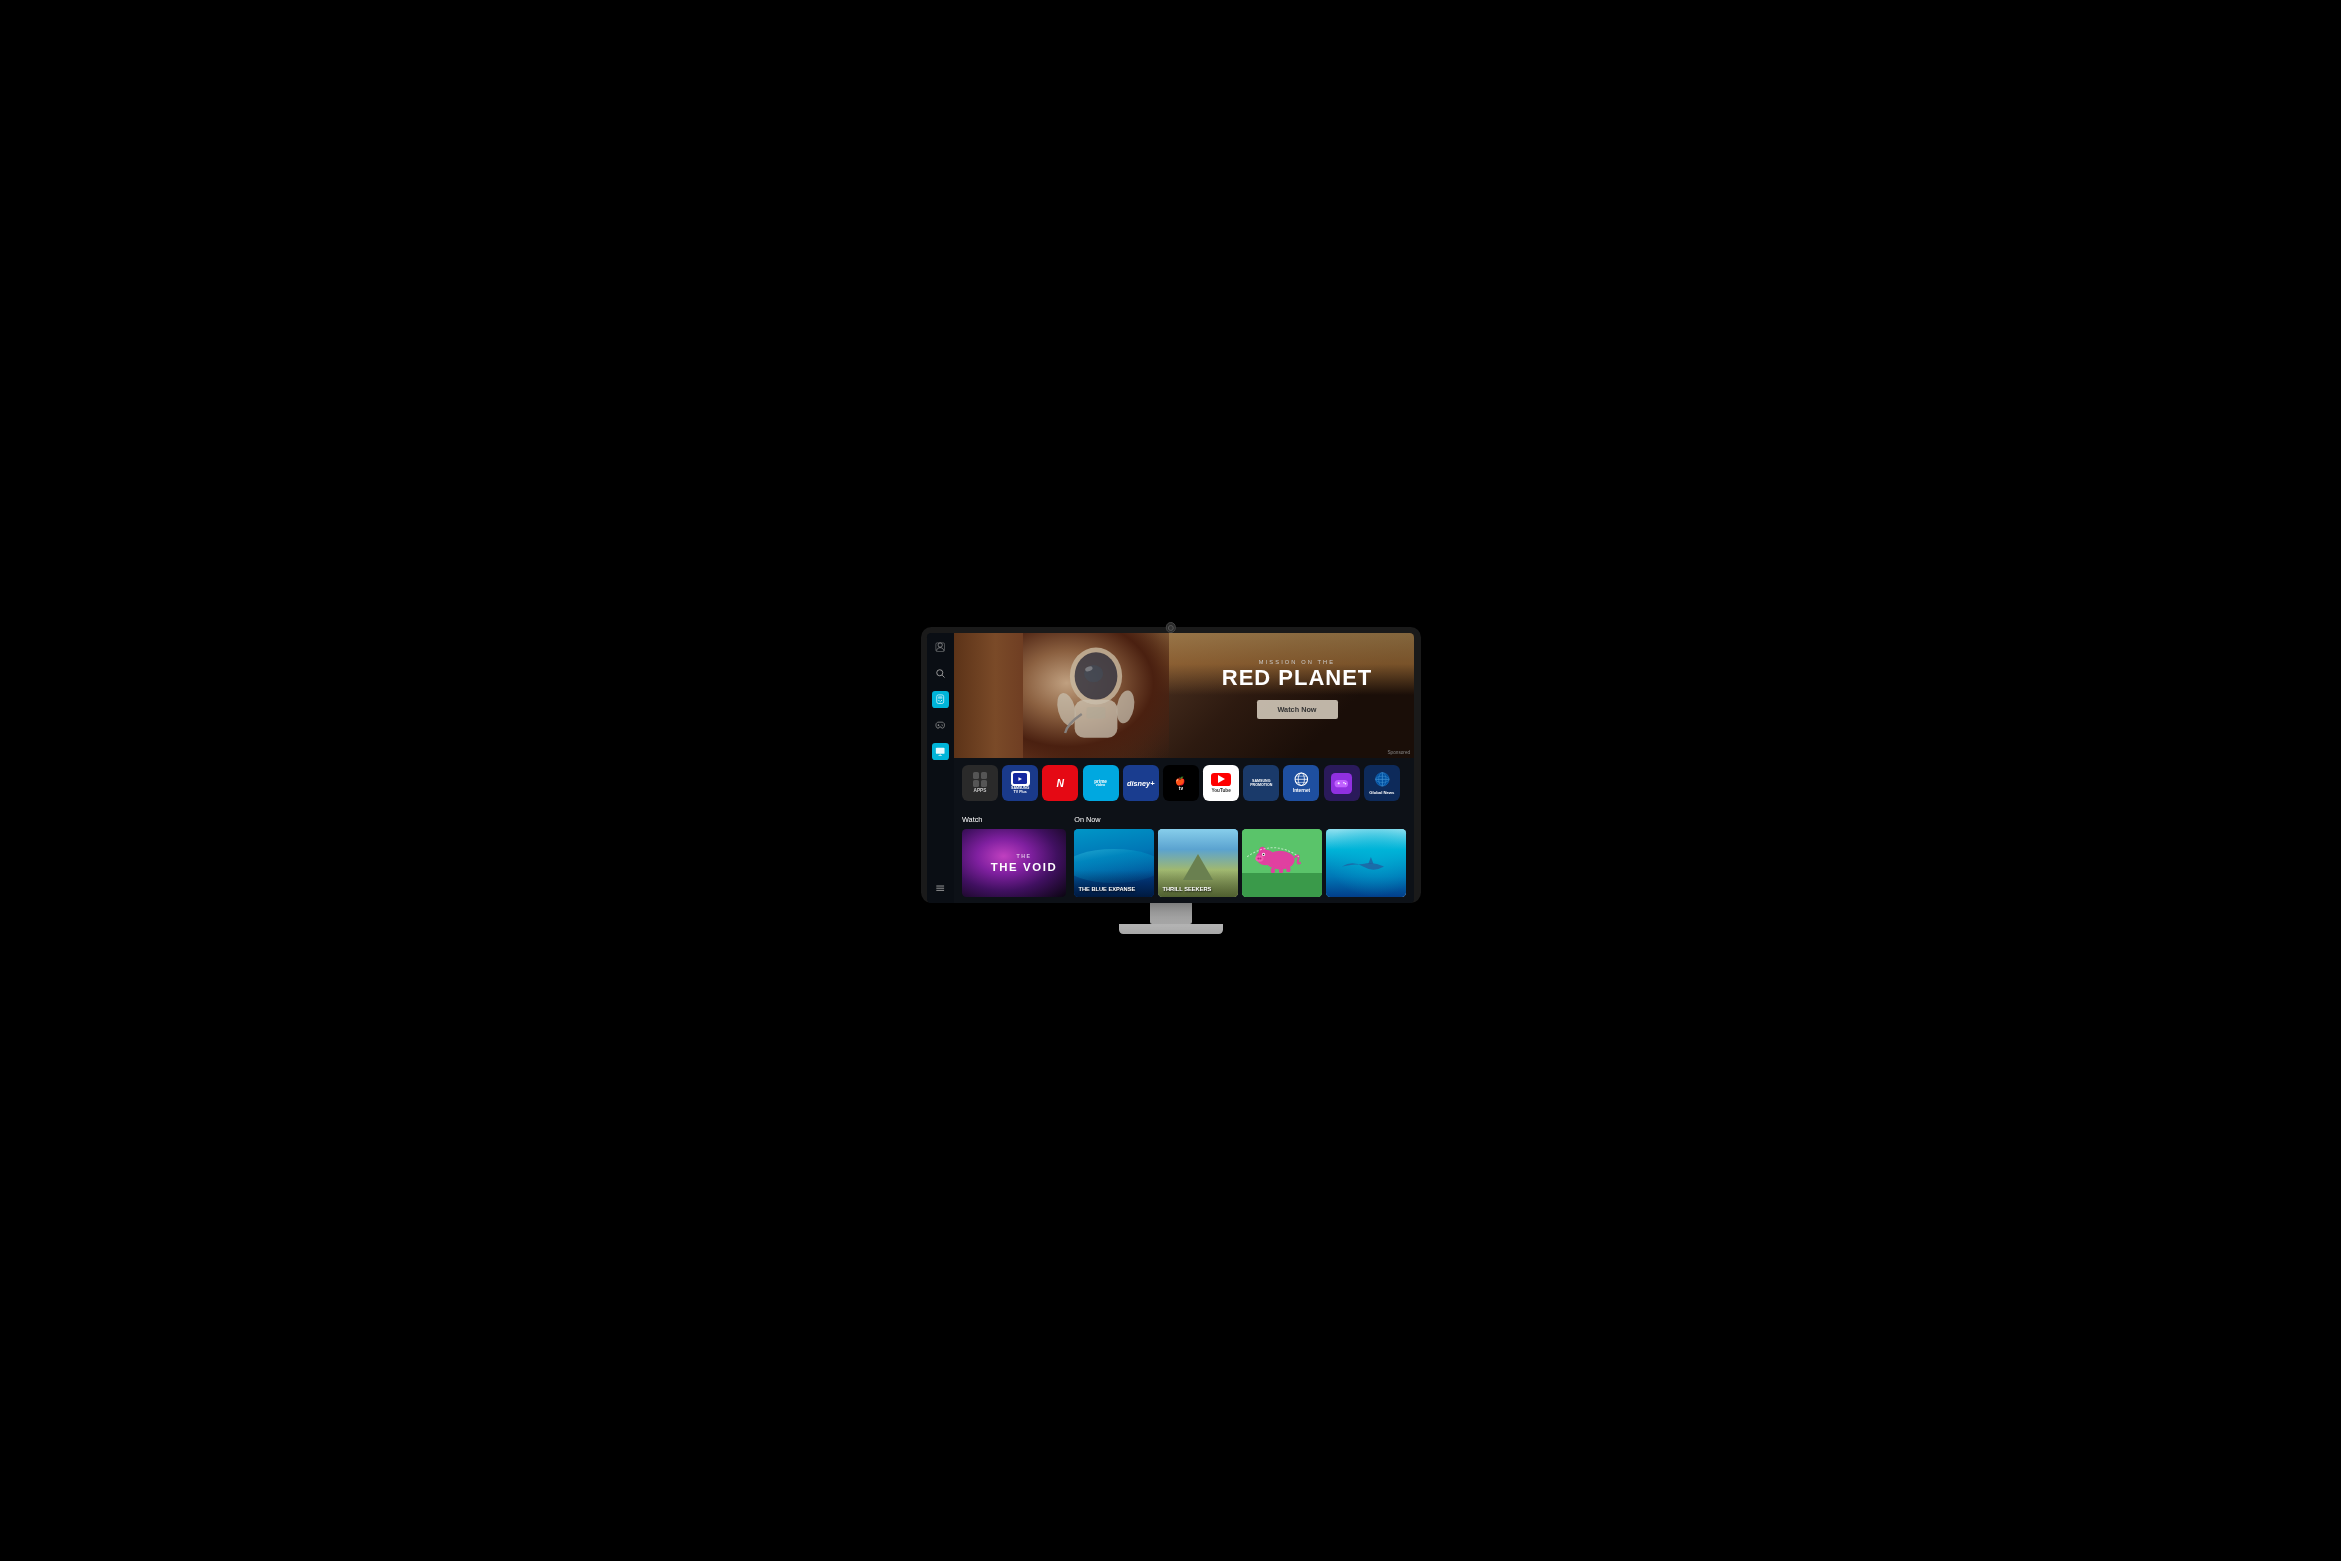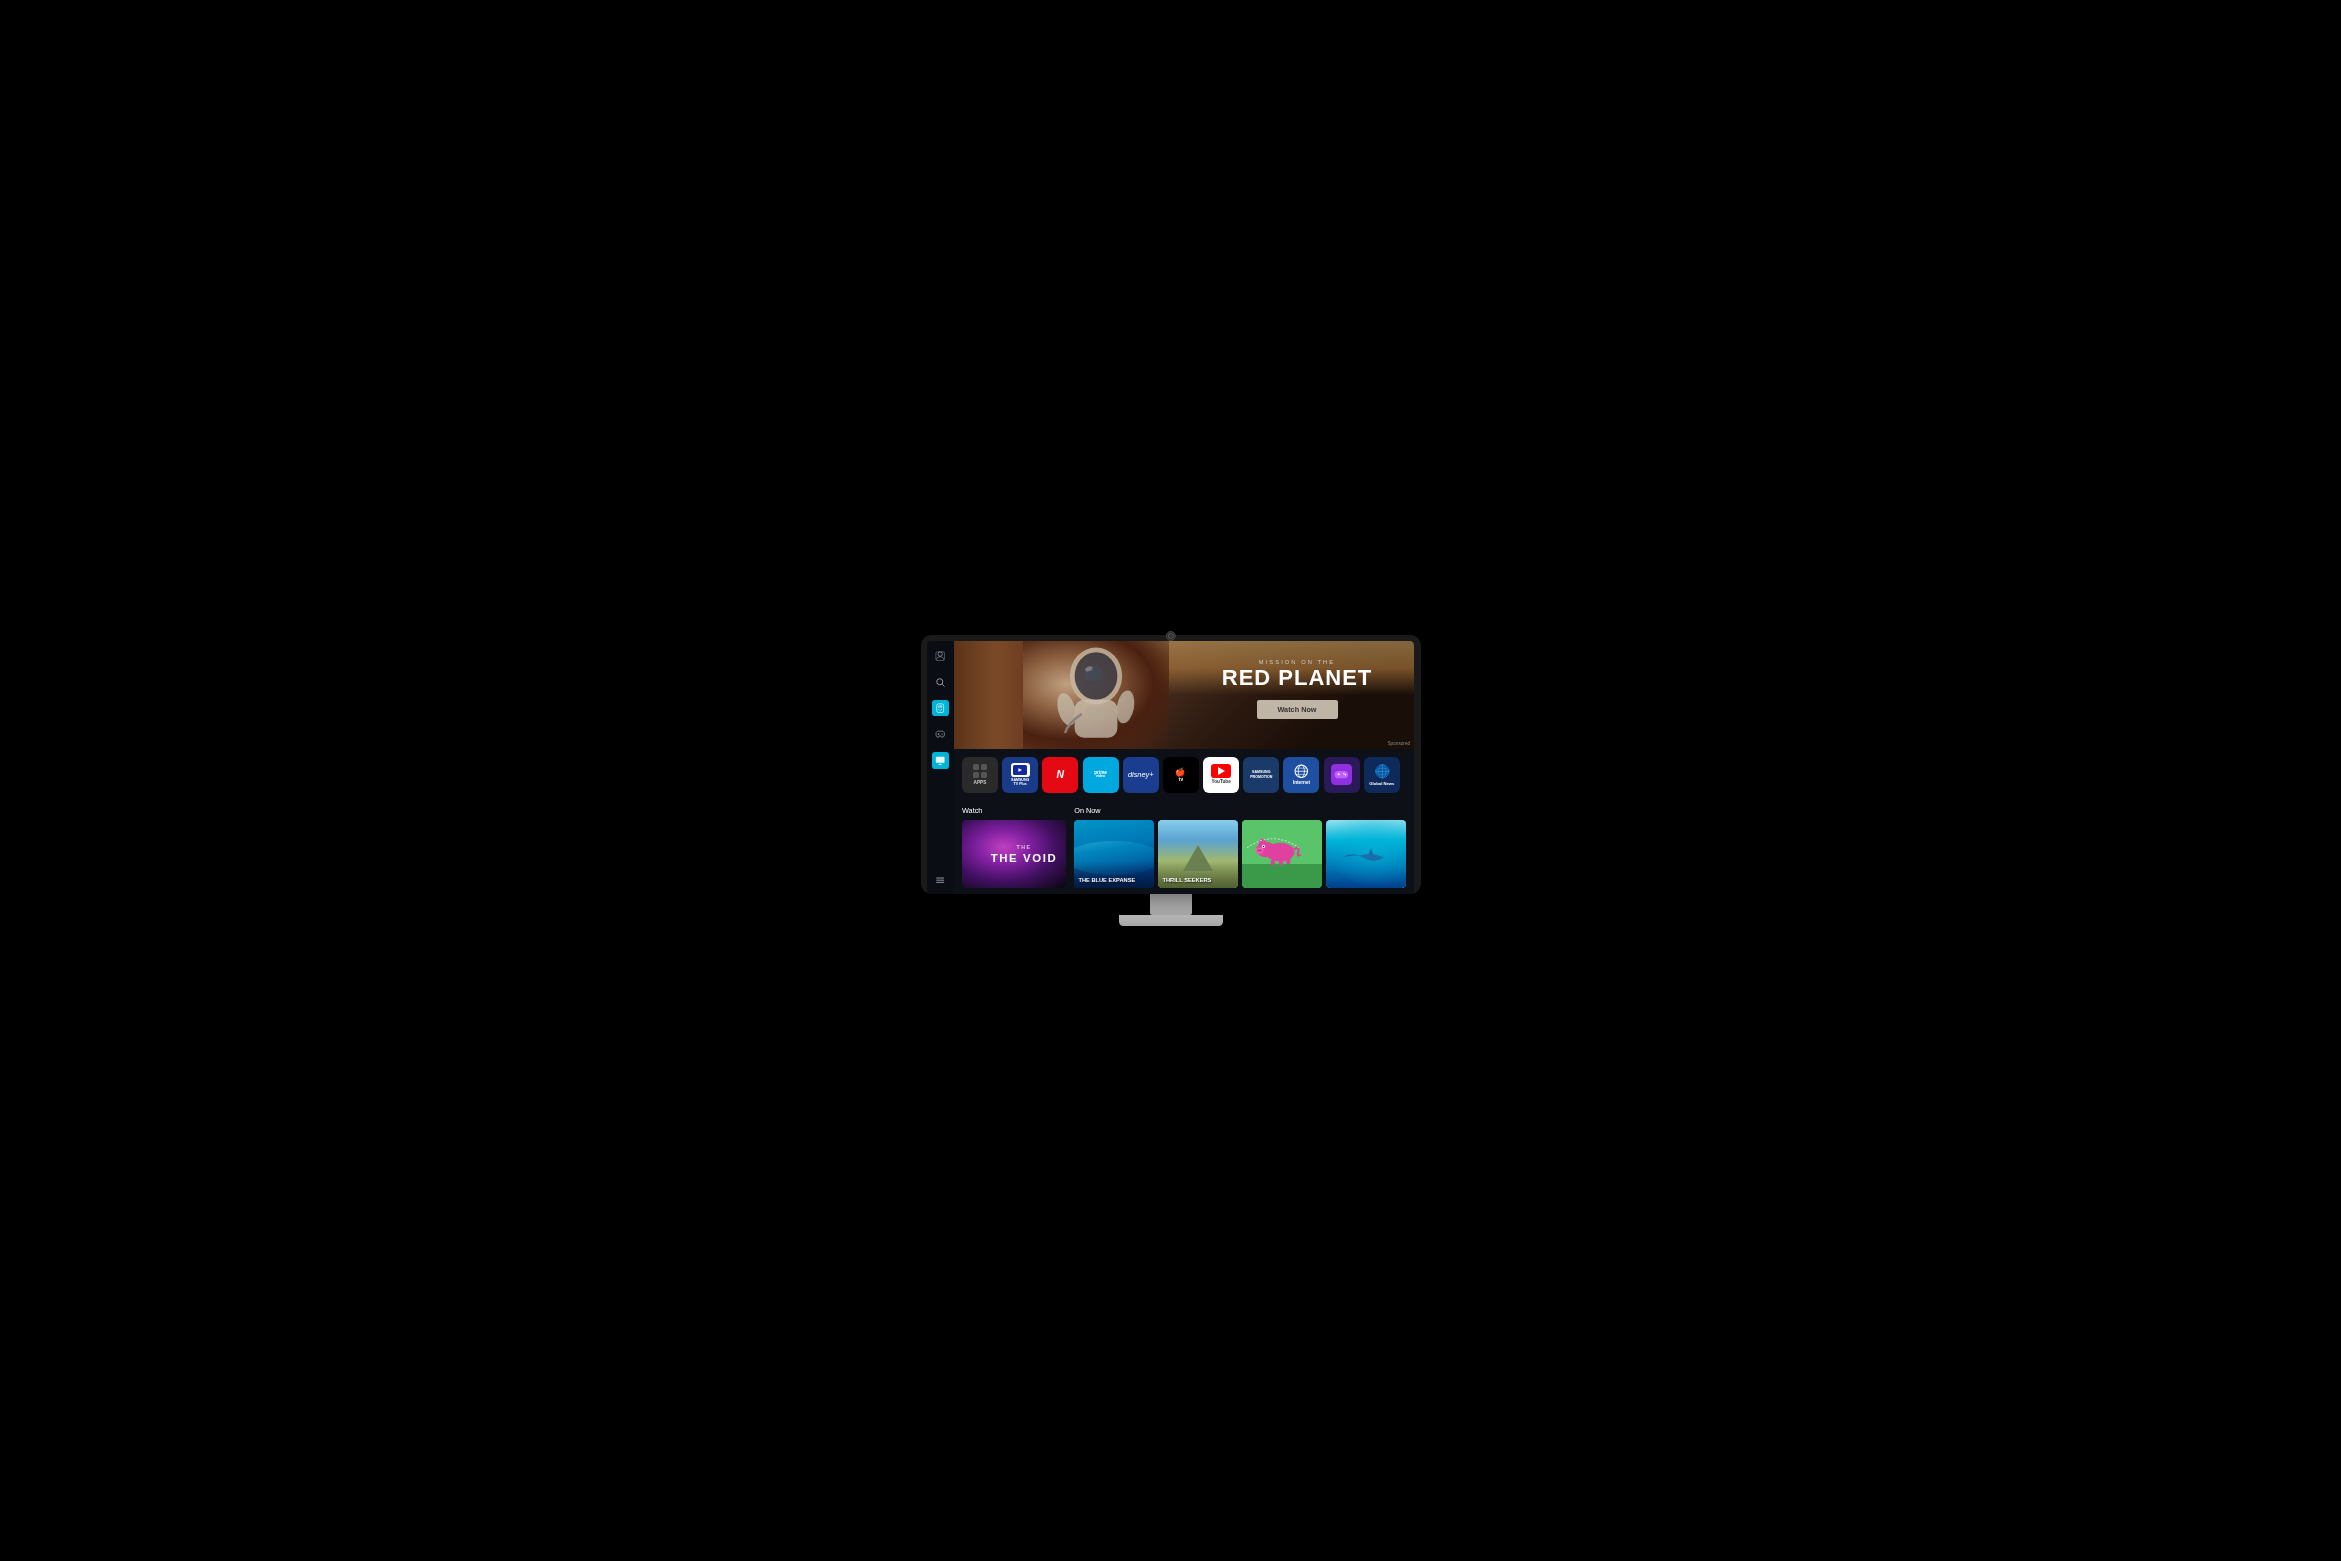--- a/index.html
+++ b/index.html
@@ -89,21 +89,21 @@
     .main-content {
       flex: 1;
       display: flex;
       flex-direction: column;
       overflow: hidden;
     }
 
     
     .hero-banner {
       position: relative;
-      height: 108px;
+      height: 125px;
       overflow: hidden;
       flex-shrink: 0;
     }
 
     .hero-bg {
       width: 100%;
       height: 100%;
       background: linear-gradient(135deg, #8B6355 0%, #6B4A3A 20%, #4a3020 40%, #2d1a10 60%, #1a0e08 80%);
       position: relative;
     }
@@ -480,21 +480,21 @@
 
             <div class="app-icon app-netflix">
               <span class="netflix-text">N</span>
             </div>
 
             <div class="app-icon app-prime">
               <div class="prime-text">prime<br><span>video</span></div>
             </div>
 
             <div class="app-icon app-disney">
-              <span style="color:#fff;font-size:7.3px;font-weight:400;font-style:italic;">disney+</span>
+              <span style="color:#fff;font-size:7.3px;font-weight:700;font-style:italic;">disney+</span>
             </div>
 
             <div class="app-icon app-appletv">
               <div style="color:#fff;font-size:8.3px;">🍎</div>
               <div style="color:#fff;font-size:4.7px;font-weight:600;">tv</div>
             </div>
 
             <div class="app-icon app-youtube">
               <div style="background:#ff0000;width:20px;height:13.5px;border-radius:3.1px;display:flex;align-items:center;justify-content:center;">
                 <div style="width:0;height:0;border-top:4.2px solid transparent;border-bottom:4.2px solid transparent;border-left:7.3px solid #fff;"></div>

